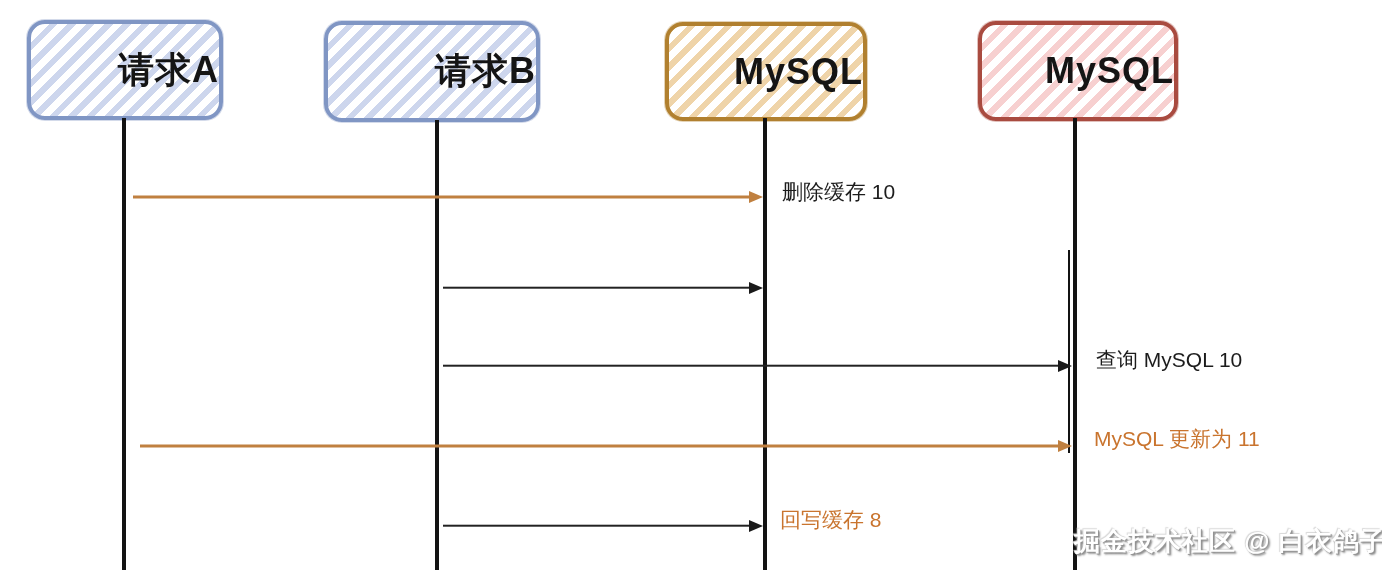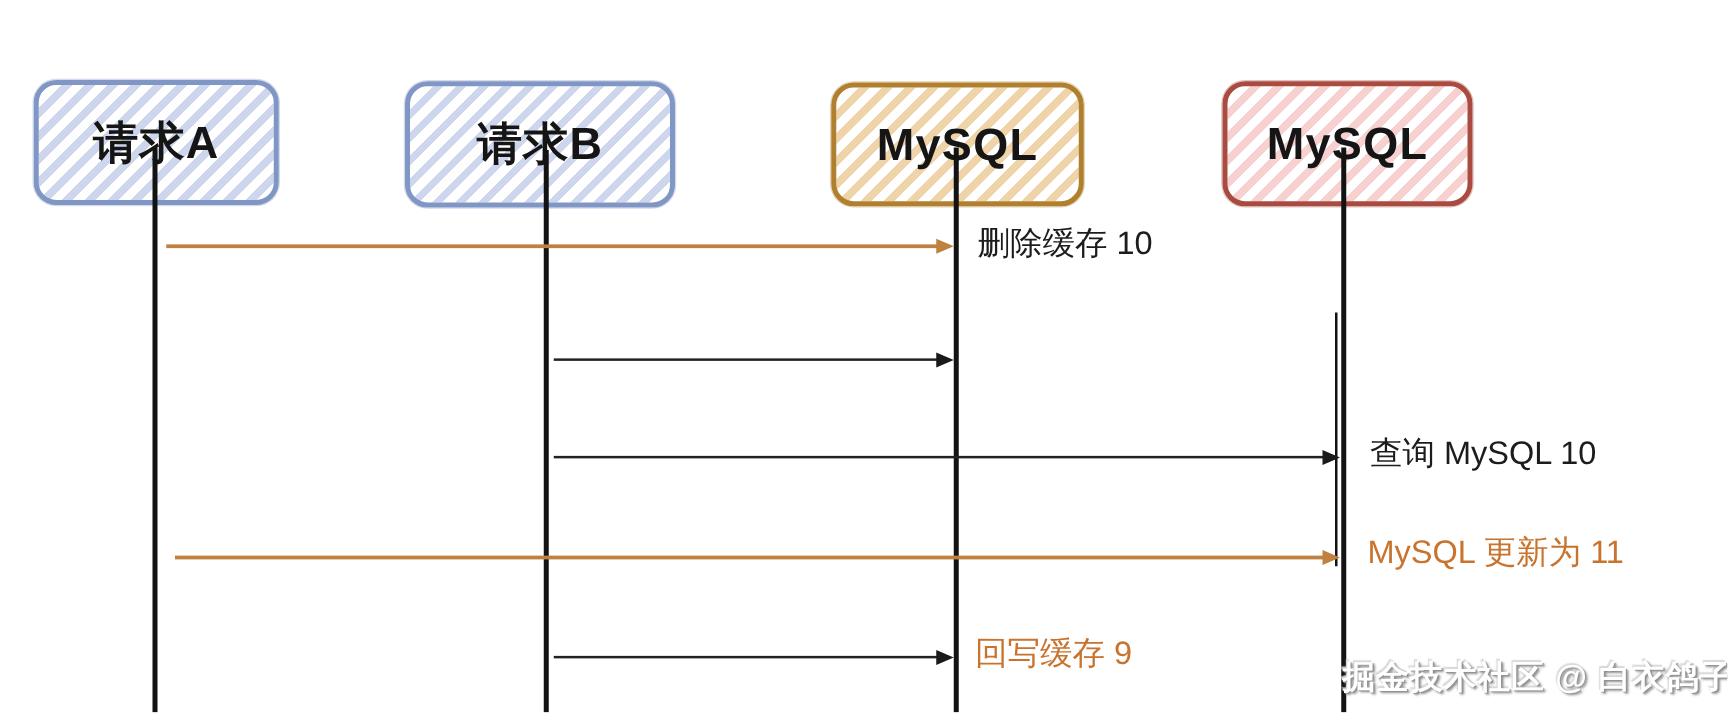--- a/index.html
+++ b/index.html
@@ -8,21 +8,21 @@
     width:1382px;height:570px;
     overflow:hidden;
     background:#ffffff;
     font-family:"Liberation Sans","DejaVu Sans",sans-serif;
   }
   
   .actor{
     position:absolute;
     box-sizing:border-box;
     border-radius:18px;
-    display:flex;align-items:center;justify-content:center;margin-top:44px;
+    display:flex;align-items:center;justify-content:flex-end;
   }
   .actor .actor-label{
     font-size:36px;font-weight:700;color:#151515;letter-spacing:1px;
   }
   .actor.blue{
     border:4px solid #8096c4;
     background:repeating-linear-gradient(135deg,#cdd6ed 0 6px,#ffffff 6px 13px);
     box-shadow:0 0 0 1px rgba(128,150,196,.35);
   }
   .actor.orange{
@@ -53,21 +53,21 @@
     border-top:6px solid transparent;
     border-bottom:6px solid transparent;
   }
   .arrow.black .shaft{height:2.6px;background:#222222;}
   .arrow.black .head{border-left:14px solid #1a1a1a;}
   .arrow.orangeline .shaft{height:3px;background:#c08040;}
   .arrow.orangeline .head{border-left:14px solid #c08040;}
   
   .msg-label{
     position:absolute;z-index:3;white-space:nowrap;
-    font-size:26px;line-height:1.15;text-align:right;
+    font-size:21px;line-height:1.15;text-align:right;
   }
   .msg-label.black{color:#1c1c1c;font-weight:500;}
   .msg-label.orangetext{color:#c9742e;font-weight:400;}
   
   .watermark{
     position:absolute;z-index:4;white-space:nowrap;
     font-size:26px;font-weight:700;color:#ffffff;
     text-shadow:2px 2px 2px #8f8f8f,-1px -1px 1px #d8d8d8,1px 1px 0 #a8a8a8;
     letter-spacing:1px;
   }
@@ -117,17 +117,17 @@
   <div class="arrow orangeline" style="left:140px;top:439px;width:931px;height:13px">
     <span class="shaft"></span>
     <span class="head"></span>
   </div>
   <div class="msg-label orangetext" style="left:1094px;top:427px">MySQL 更新为 11</div>
 
   <div class="arrow black" style="left:443px;top:519px;width:319px;height:13px">
     <span class="shaft"></span>
     <span class="head"></span>
   </div>
-  <div class="msg-label orangetext" style="left:780px;top:508px">回写缓存 9</div>
+  <div class="msg-label orangetext" style="left:780px;top:508px">回写缓存 8</div>
 
   <div class="watermark" style="left:1074px;top:524px">掘金技术社区 @ 白衣鸽子</div>
 
 </div>
 
 </body></html>

